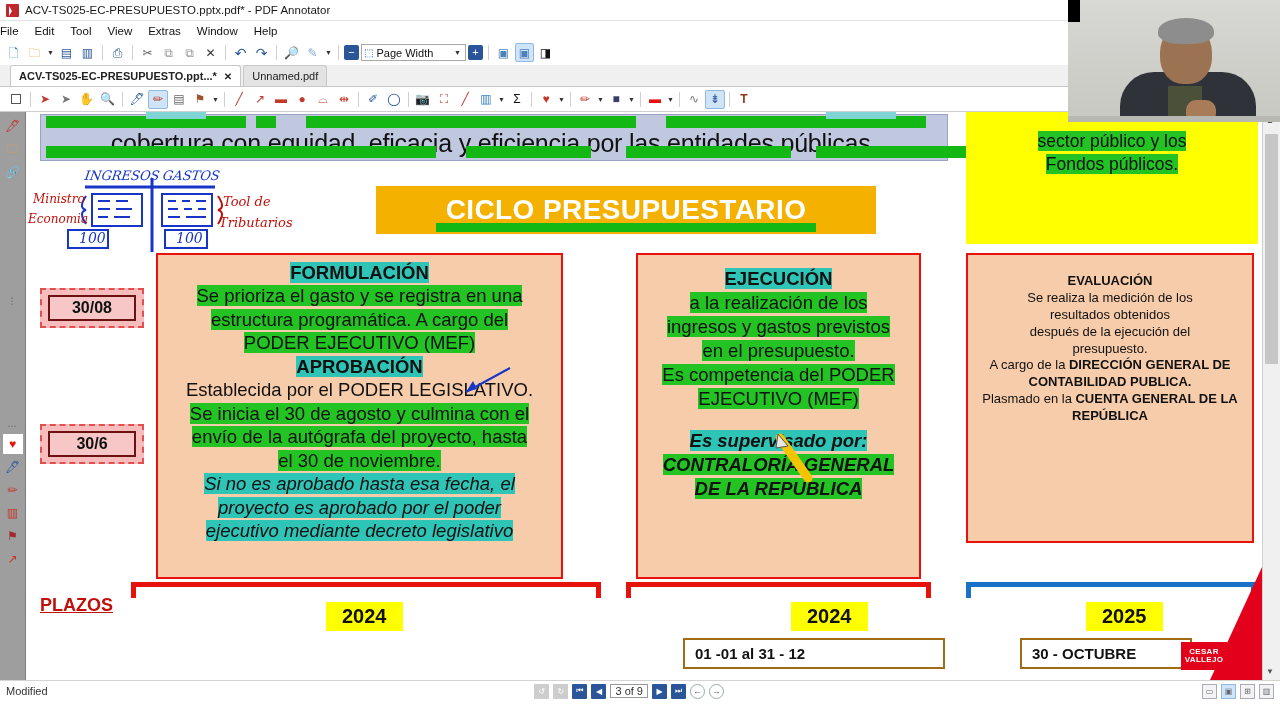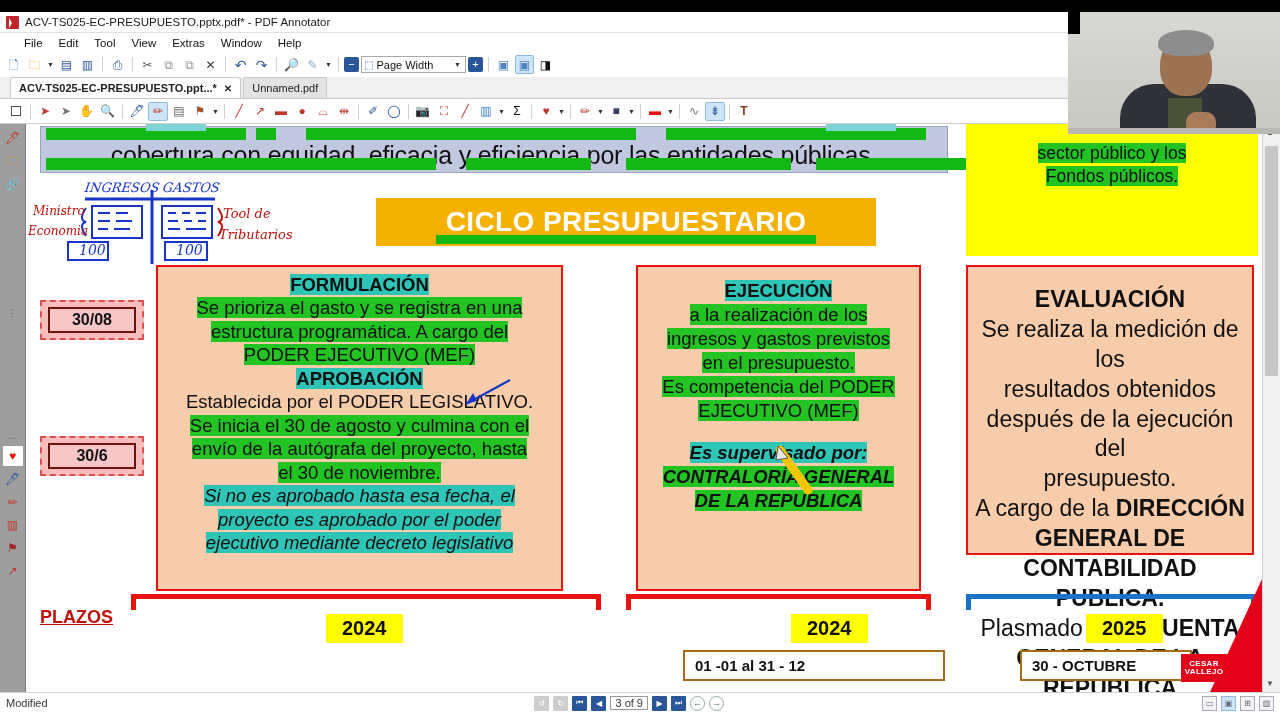--- a/index.html
+++ b/index.html
@@ -4,21 +4,21 @@
 <style>
   * { box-sizing: border-box; }
   html, body { margin:0; padding:0; }
   body {
     width:1280px; height:720px; overflow:hidden;
     background:#000;
     font-family:"Liberation Sans", sans-serif;
     font-size:12px; color:#000;
     position:relative;
   }
-  .app { position:absolute; inset:0; background:#ffffff;margin-top:12px; }
+  .app { position:absolute; inset:0; background:#ffffff; }
 
   
   .titlebar{
     position:absolute; left:0; top:0; width:1280px; height:21px;
     background:#ffffff; display:flex; align-items:center; gap:6px;
     padding-left:6px; border-bottom:1px solid #e2e2e2;
   }
   .app-logo{
     width:13px; height:13px; background:#c0272d; border-radius:1px;
     position:relative; flex:none;
@@ -26,21 +26,21 @@
   .app-logo:after{
     content:""; position:absolute; left:3px; top:2px;
     border-left:3px solid #fff; border-top:5px solid transparent;
     border-bottom:5px solid transparent;
   }
   .titlebar .txt{ font-size:11.5px; color:#1a1a1a; white-space:nowrap; }
 
   
   .menubar{
     position:absolute; left:0; top:21px; width:1280px; height:19px;
-    background:#ffffff; display:flex; align-items:center; padding-left:24px; gap:16px;
+    background:#ffffff; display:flex; align-items:center; padding-left:0; gap:16px;
   }
   .menubar .mi{ font-size:11.5px; color:#111; cursor:default; }
 
   
   .toolbar1{
     position:absolute; left:0; top:40px; width:1280px; height:25px;
     background:#ffffff; display:flex; align-items:center; padding-left:4px; gap:2px;
   }
   .tbtn{
     width:19px; height:19px; display:flex; align-items:center; justify-content:center;
@@ -474,21 +474,21 @@
         <div><span class="b i hlt">Es supervisado por:</span></div>
         <div><span class="b i hlg">CONTRALORÍA  GENERAL</span></div>
         <div><span class="b i hlg">DE LA REPUBLICA</span></div>
       </div>
 
       <svg width="60" height="60" style="position:absolute;left:748px;top:320px;">
         <path d="M6,6 L34,46" stroke="#f5c400" stroke-width="9" stroke-linecap="round" fill="none"></path>
         <path d="M4,2 L14,14 L2,16 Z" fill="#e8e8e8" stroke="#555" stroke-width="1"></path>
       </svg>
 
-      <div class="card" style="left:940px;top:141px;width:288px;height:290px;font-size:23px;line-height:1.3;">
+      <div class="card" style="left:940px;top:141px;width:288px;height:290px;font-size:13px;line-height:1.3;">
         <div style="margin-top:14px;"><span class="b">EVALUACIÓN</span></div>
         <div><span>Se realiza la medición de los</span></div>
         <div><span>resultados obtenidos</span></div>
         <div><span>después de la ejecución del</span></div>
         <div><span>presupuesto.</span></div>
         <div>
           <span>A cargo de la </span><span class="b">DIRECCIÓN GENERAL DE CONTABILIDAD PUBLICA.</span>
         </div>
         <div>
           <span>Plasmado en la </span><span class="b">CUENTA GENERAL DE LA REPÚBLICA</span>

